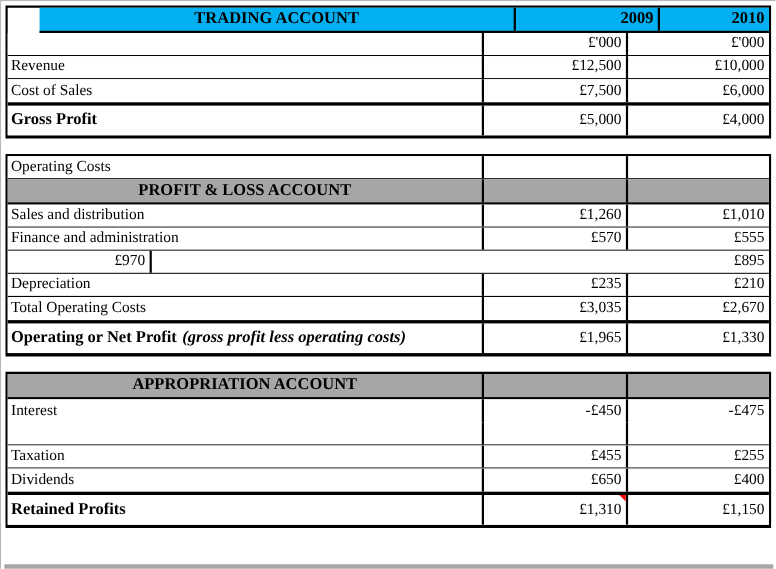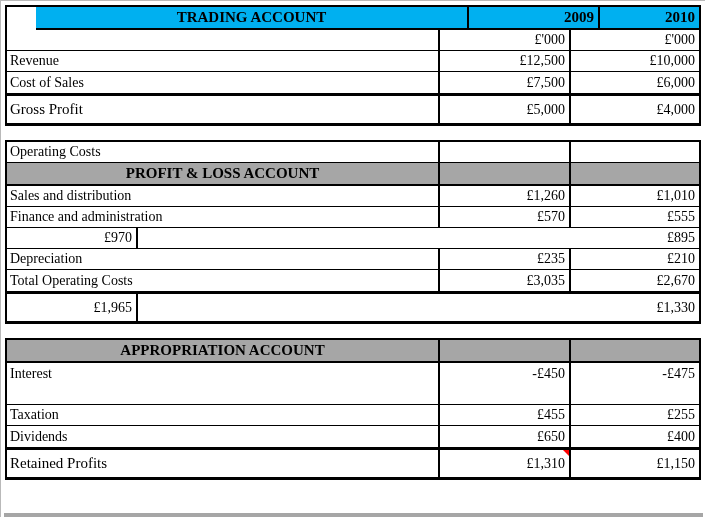--- a/index.html
+++ b/index.html
@@ -24,21 +24,21 @@
   .row.cyan{background:#00b0f0;margin-left:29px;}
   .row.gray{background:#a6a6a6;}
 
   .cell{height:100%;display:flex;align-items:center;box-sizing:border-box;overflow:hidden;}
   .c-label{width:433px;border-right:2px solid #000;padding-left:3px;}
   .c-y1{width:131px;border-right:2px solid #000;justify-content:flex-end;padding-right:4px;position:relative;}
   .c-y2{flex:1;justify-content:flex-end;padding-right:4px;position:relative;}
 
   .title{justify-content:center;font-weight:bold;font-size:15px;padding-left:0;}
   .year{font-weight:bold;font-size:15px;}
-  .b{font-weight:normal;font-size:15px;}
+  .b{font-weight:bold;font-size:15px;}
   .bv{font-weight:normal;}
   .note{font-style:italic;margin-left:5px;}
 
   .comment{position:absolute;top:0;right:0;width:0;height:0;
            border-top:6px solid #ff0000;border-left:6px solid transparent;}
 </style>
 </head>
 <body>
 
 <div class="sheet">
@@ -106,20 +106,24 @@
         <div class="cell c-label">Depreciation</div>
         <div class="cell c-y1">£235</div>
         <div class="cell c-y2">£210</div>
       </div>
       <div class="row nob">
         <div class="cell c-label">Total Operating Costs</div>
         <div class="cell c-y1">£3,035</div>
         <div class="cell c-y2">£2,670</div>
       </div>
       <div class="row total">
+        <div class="cell c-label">
+          <span class="b">Operating or Net Profit</span>
+          <span class="b note">(gross profit less operating costs)</span>
+        </div>
         <div class="cell c-y1">£1,965</div>
         <div class="cell c-y2">£1,330</div>
       </div>
     </section>
 
     <div class="gap"></div>
 
     <section class="block">
       <div class="row head gray">
         <div class="cell c-label title">APPROPRIATION ACCOUNT</div>

